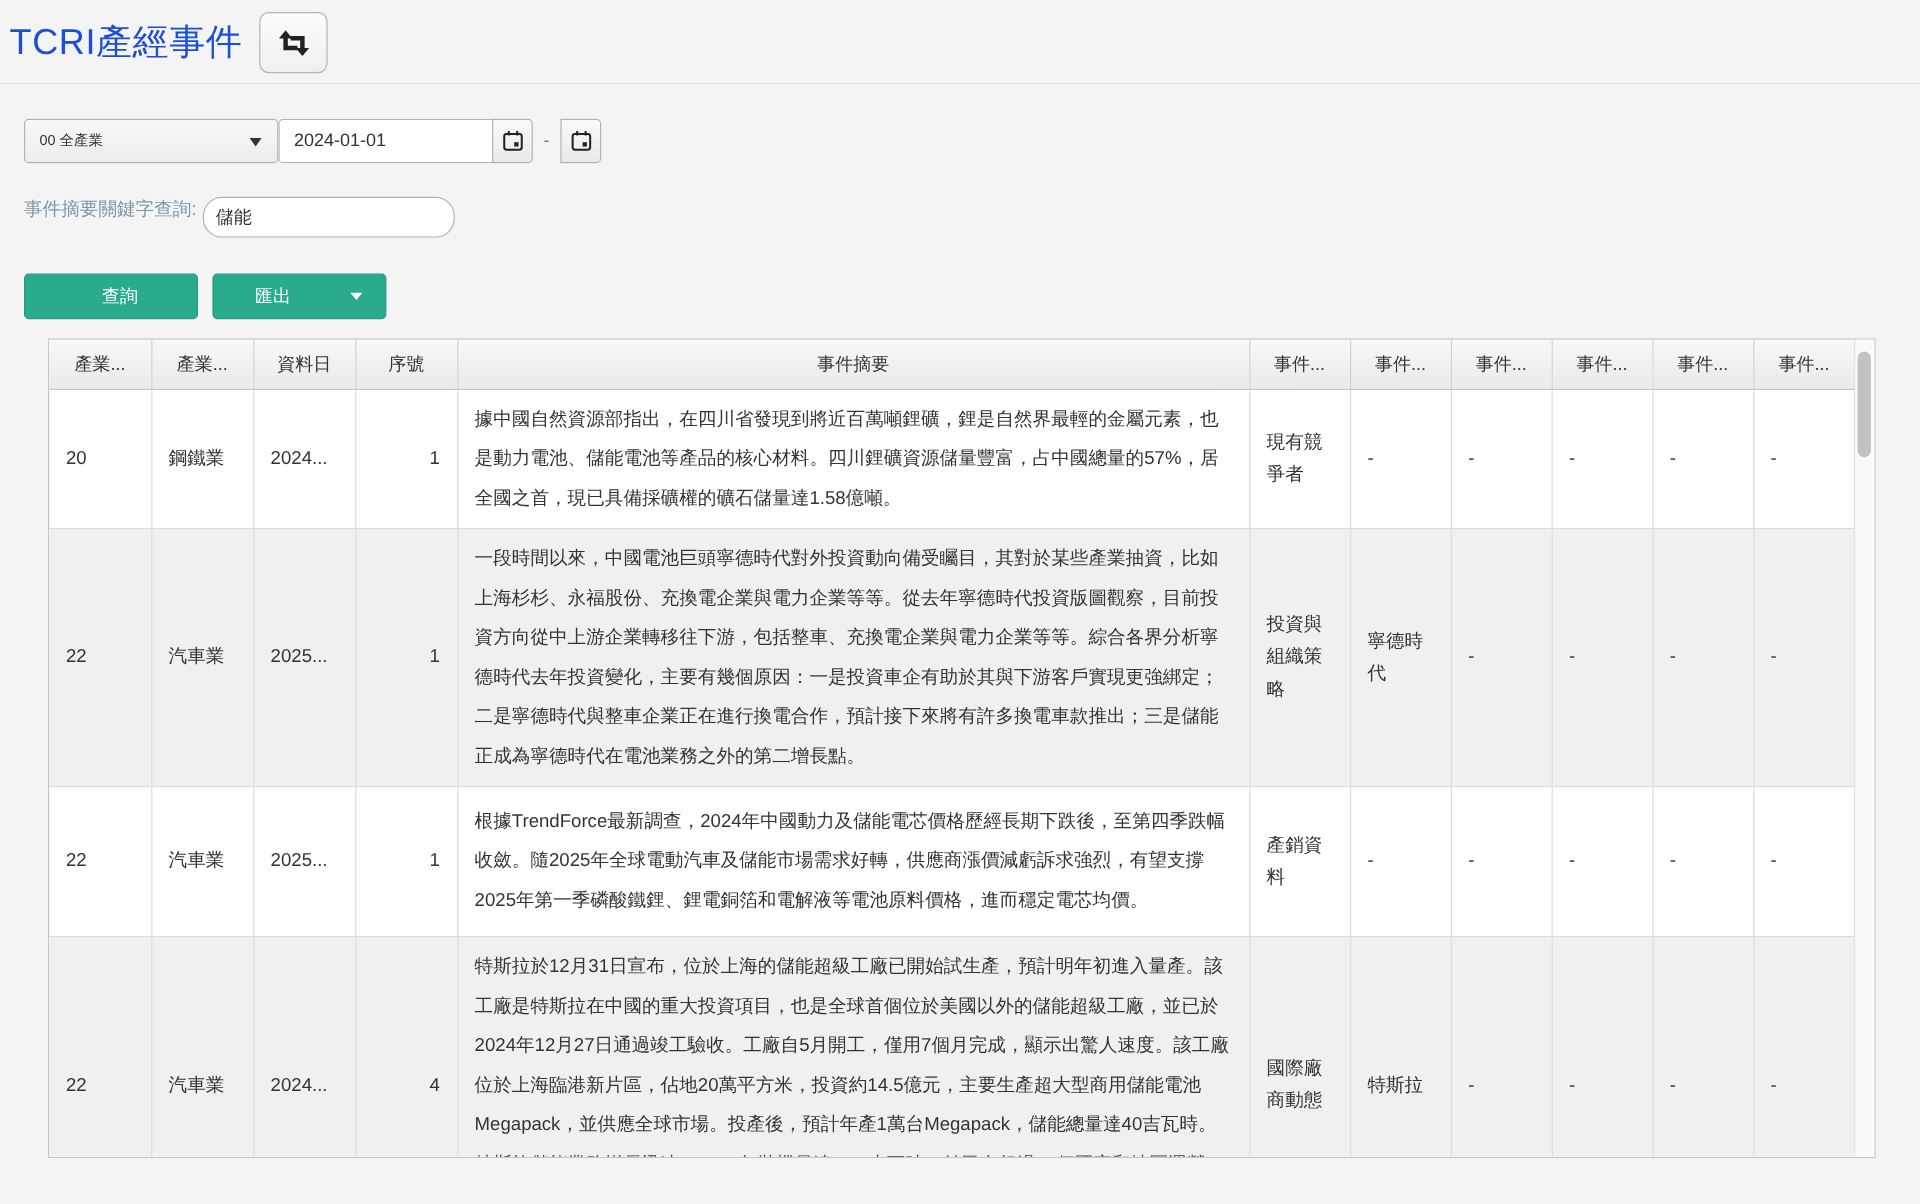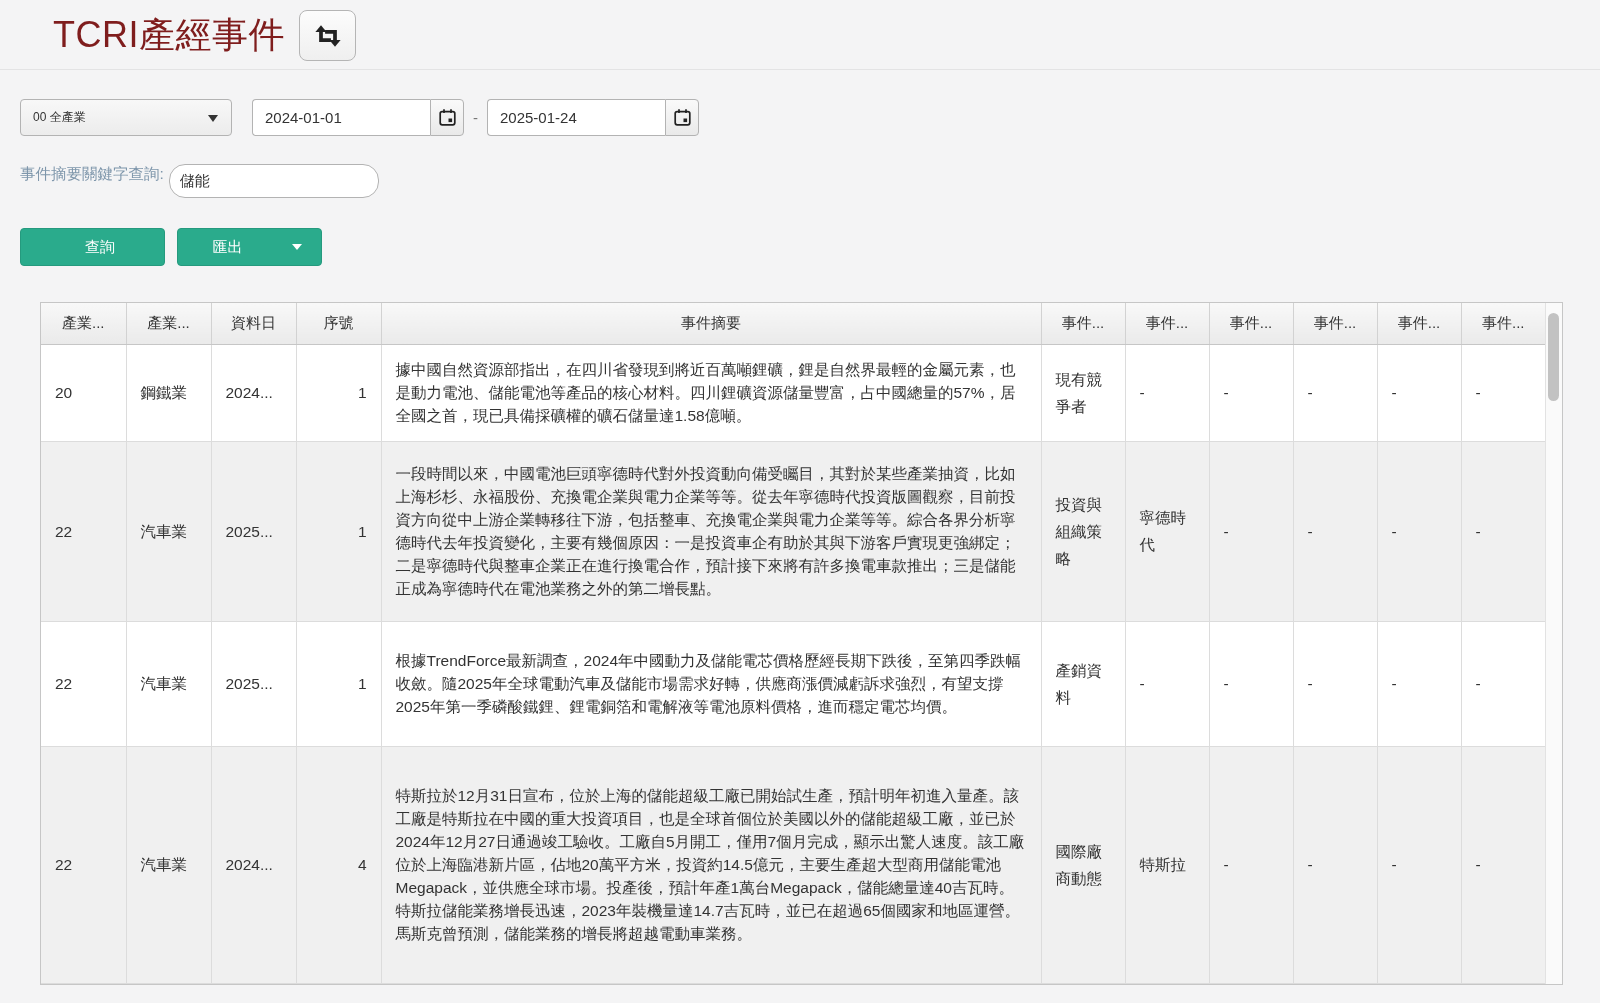--- a/index.html
+++ b/index.html
@@ -11,24 +11,23 @@
     overflow: hidden;
   }
   
   .titlebar {
     display: flex; align-items: center;
     padding: 8px 0 6px 8px;
     height: 70px;
     border-bottom: 1px solid #e3e3e4;
   }
   .page-title {
-    font-size: 36px;
-    color: #7f1d1d;
+    font-size: 30px;
+    color: #1d4ed8;
     letter-spacing: 0.5px;
-    margin-left: 45px;
   }
   .refresh-btn {
     margin-left: 14px;
     width: 57px; height: 51px;
     border: 1px solid #b5b5b5;
     border-radius: 8px;
     background: linear-gradient(#fcfcfc, #efefef);
     display: flex; align-items: center; justify-content: center;
     cursor: pointer;
   }
@@ -49,21 +48,21 @@
     cursor: pointer;
     position: relative;
   }
   .select-box .select-arrow {
     position: absolute; right: 13px; top: 15px;
     width: 0; height: 0;
     border-left: 5px solid transparent;
     border-right: 5px solid transparent;
     border-top: 7px solid #333;
   }
-  .date-group { display: flex; margin-left: 20px; }
+  .date-group { display: flex; margin-left: 0; }
   .date-input {
     width: 178px; height: 37px;
     border: 1px solid #b3b3b3;
     border-right: none;
     border-radius: 4px 0 0 4px;
     background: #fff;
     padding: 0 12px;
     font-size: 15px;
     font-family: "Liberation Sans", "DejaVu Sans", sans-serif;
     color: #333;
@@ -108,21 +107,21 @@
   .caret {
     display: inline-block;
     margin-left: 7px;
     width: 0; height: 0;
     border-left: 5px solid transparent;
     border-right: 5px solid transparent;
     border-top: 6px solid #fff;
   }
   
   .table-wrap {
-    margin: 36px 0 0 20px;
+    margin: 16px 0 0 20px;
     width: 1523px; height: 683px;
     border: 1px solid #c6c6c6;
     background: #fff;
     display: flex;
     overflow: hidden;
   }
   table {
     table-layout: fixed;
     border-collapse: collapse;
     width: 1504px;
@@ -146,21 +145,21 @@
     border-right: 1px solid #dcdcdc;
     border-bottom: 1px solid #dcdcdc;
     vertical-align: middle;
     padding: 8px 14px;
     line-height: 27px;
     color: #333;
   }
   td:last-child { border-right: none; }
   tr.stripe td { background: #f0f0f0; }
   td.num { text-align: right; }
-  td.summary { line-height: 23px; }
+  td.summary { line-height: 33px; }
   .vscrollbar {
     flex: 0 0 17px;
     background: #fafafa;
     border-left: 1px solid #e2e2e2;
     position: relative;
   }
   .vscroll-thumb {
     position: absolute;
     top: 10px; left: 2px;
     width: 11px; height: 88px;
@@ -204,21 +203,20 @@
             <line x1="13" y1="1.2" x2="13" y2="5" stroke="#222" stroke-width="1.7"></line>
             <rect x="10.5" y="10.5" width="3.6" height="3.6" fill="#222"></rect>
           </svg>
         </span>
       </div>
     </div>
 
     <span class="date-sep">-</span>
 
     <div class="date-group" style="margin-left:0">
-      <input class="date-input" type="text" value="2025-01-24" style="">
       <div class="calendar-btn">
         <span>
           <svg class="icon-svg" width="19" height="19" viewBox="0 0 19 19">
             <rect x="2.2" y="3.6" width="14.6" height="13.2" rx="2" fill="none" stroke="#222" stroke-width="1.7"></rect>
             <line x1="6" y1="1.2" x2="6" y2="5" stroke="#222" stroke-width="1.7"></line>
             <line x1="13" y1="1.2" x2="13" y2="5" stroke="#222" stroke-width="1.7"></line>
             <rect x="10.5" y="10.5" width="3.6" height="3.6" fill="#222"></rect>
           </svg>
         </span>
       </div>

